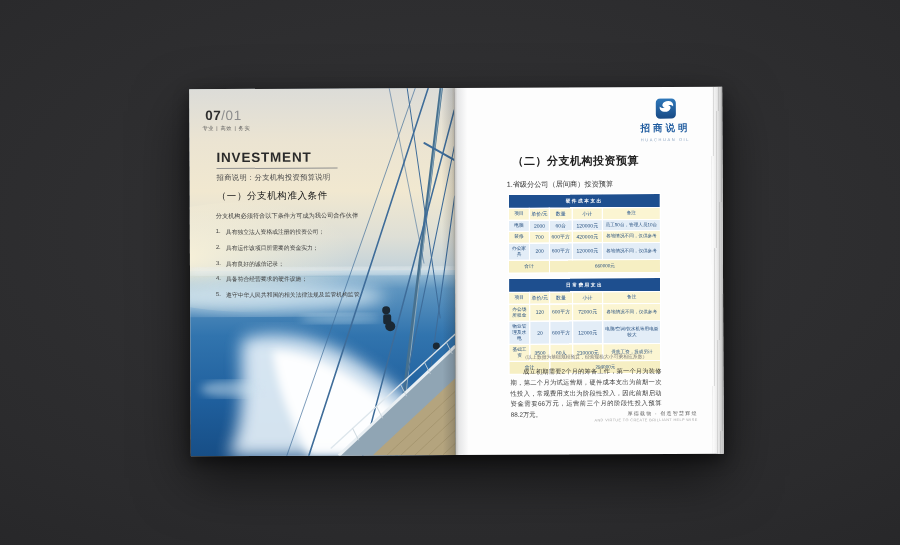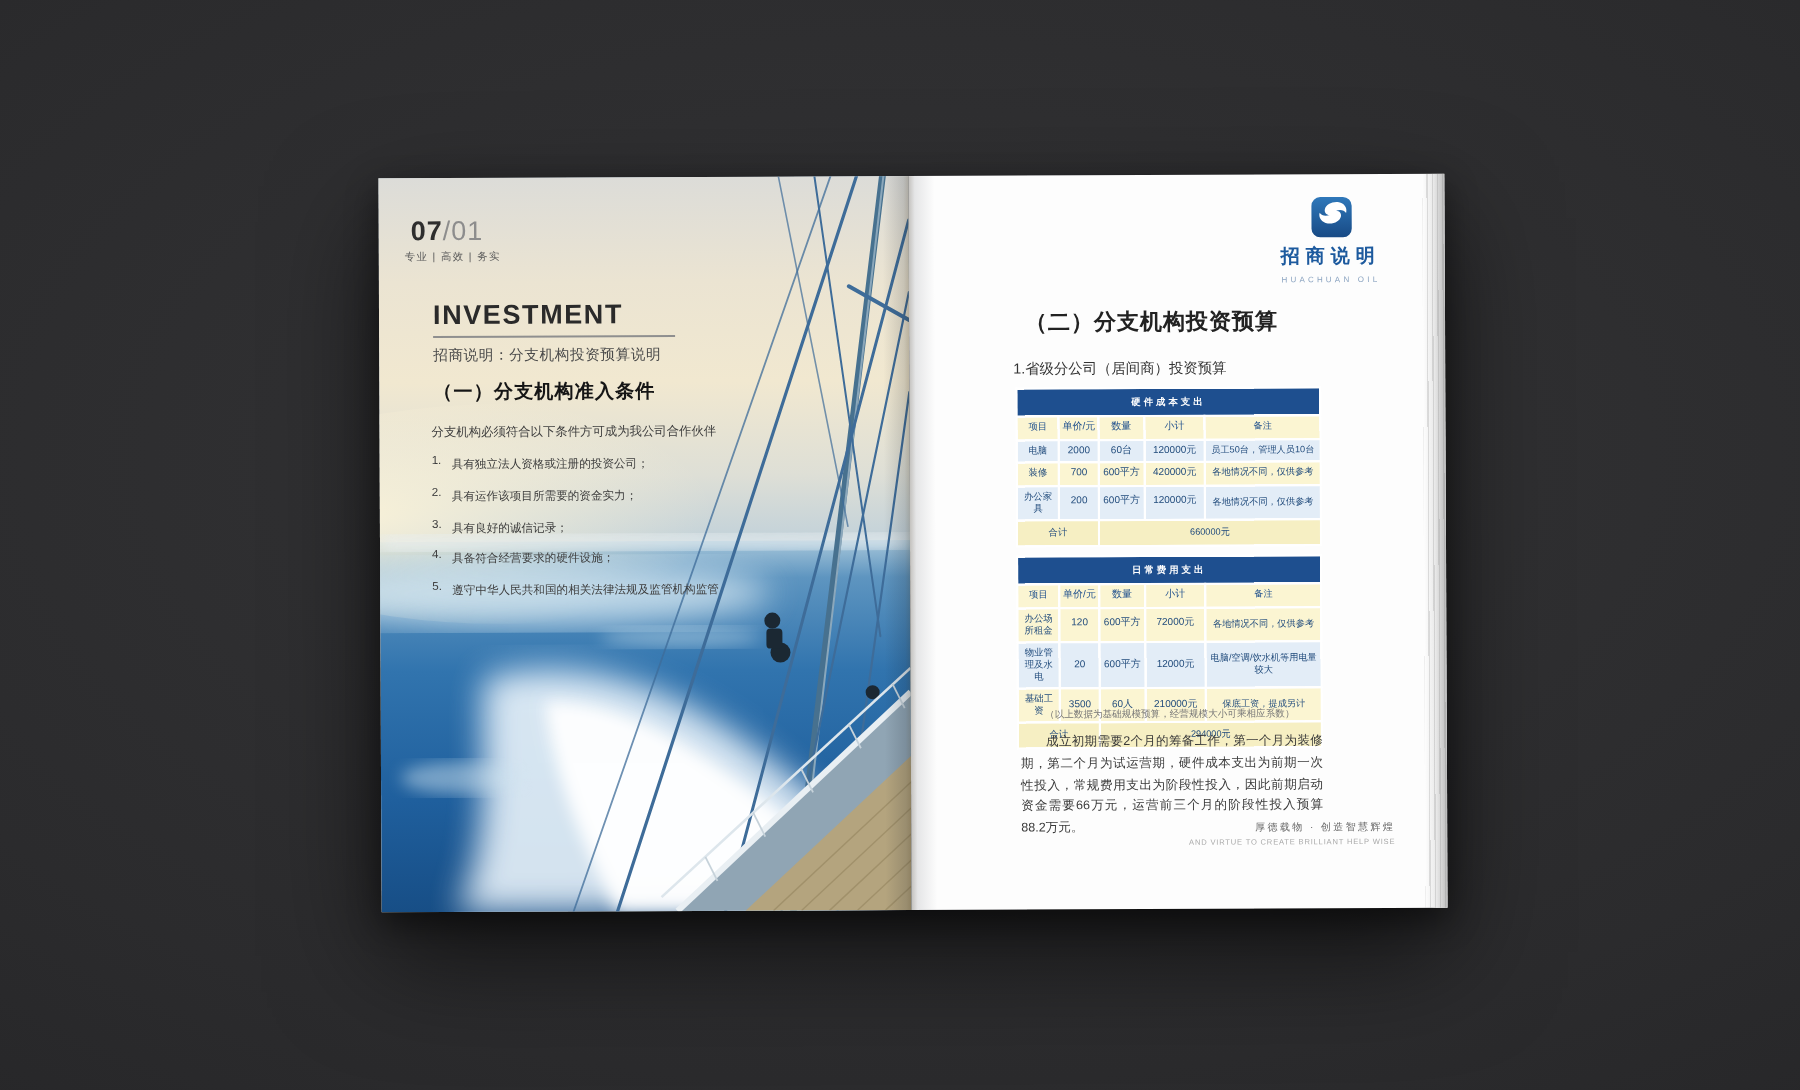--- a/index.html
+++ b/index.html
@@ -22,21 +22,21 @@
   
   .pl-el{position:absolute;z-index:3;}
   .pagenum{left:16px;top:19px;font-size:13.5px;letter-spacing:0.5px;}
   .pn-bold{font-weight:bold;color:#2e2e2e;margin-top:15px;}
   .pn-light{color:#8d8d8d;}
   .tagline{left:13px;top:36px;font-size:5.2px;color:#5a5a5a;letter-spacing:0.7px;}
   .invest{left:27px;top:61px;}
   .invest-title{font-size:13.5px;font-weight:bold;color:#2a2a2a;letter-spacing:0.8px;
     padding-bottom:3px;border-bottom:1px solid #8f8f8f;width:121px;}
   .invest-sub{margin-top:4px;font-size:7.3px;color:#4a4a4a;letter-spacing:0.3px;}
-  .h-one{left:27px;top:101px;font-size:9.5px;font-weight:bold;color:#151515;letter-spacing:0.6px;text-align:right;}
+  .h-one{left:27px;top:101px;font-size:9.5px;font-weight:normal;color:#151515;letter-spacing:0.6px;text-align:right;}
   .intro{left:26px;top:123px;font-size:6.2px;color:#3d3d3d;}
   .conds{left:26px;top:139px;width:180px;}
   .cond{display:flex;margin-bottom:6.8px;font-size:5.8px;color:#3d3d3d;}
   .cnum{width:10px;flex:0 0 10px;}
 
   
   .pr-el{position:absolute;z-index:3;}
   .logo{left:158px;top:11px;width:106px;text-align:center;}
   .logo-icon{width:21px;height:21px;display:block;margin:0 auto;}
   .logo-cn{font-size:9.5px;font-weight:bold;color:#1d5a9e;letter-spacing:3px;margin-top:3px;}

